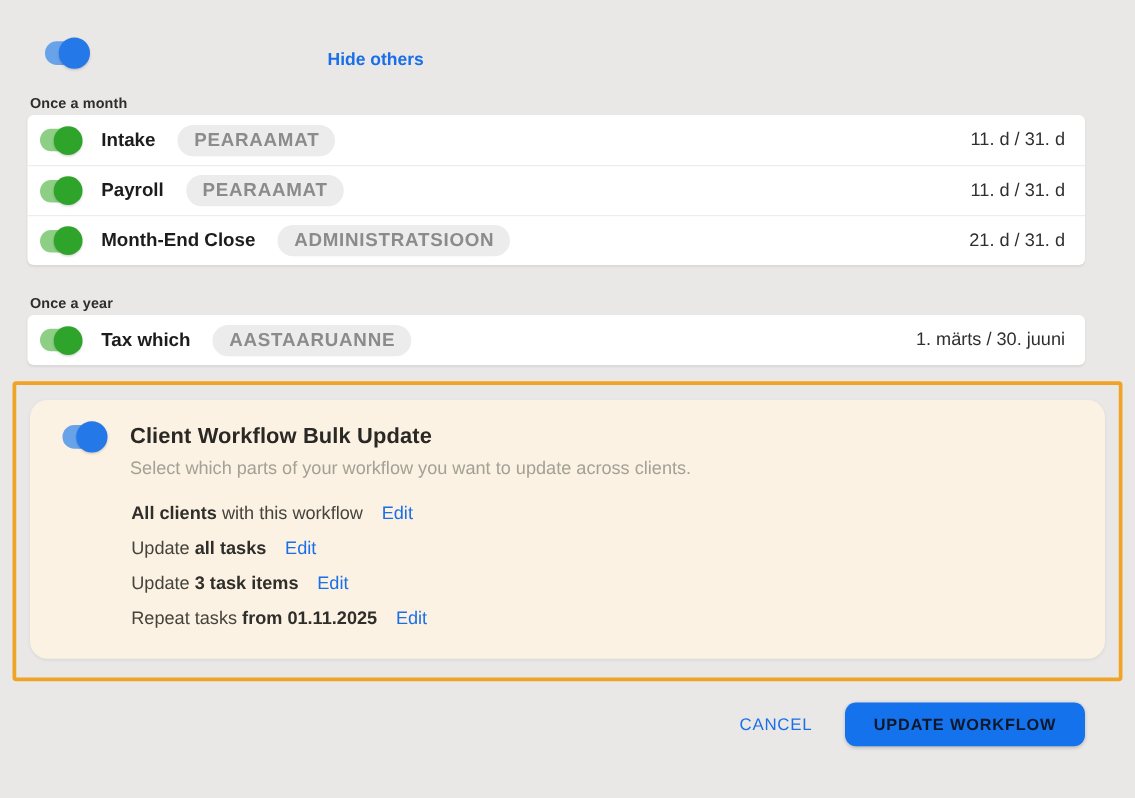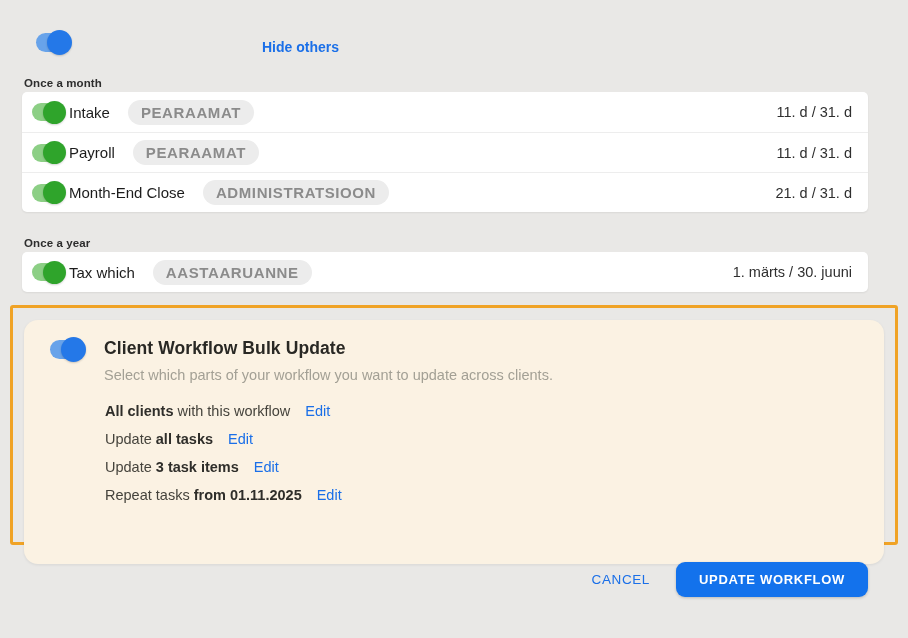--- a/index.html
+++ b/index.html
@@ -43,40 +43,40 @@
   .label-month{left:24px;top:77px;}
   .label-year{left:24px;top:237px;}
 
   .row-group{left:22px;width:846px;background:#ffffff;border-radius:5px;box-shadow:0 1px 2px rgba(0,0,0,.07);}
   .group-month{top:92px;}
   .group-year{top:252px;}
   .task-row{height:40px;display:flex;align-items:center;padding:0 16px 0 10px;}
   .task-row + .task-row{border-top:1px solid #ededed;justify-content:flex-end;}
   .task-row .toggle{width:32px;height:18px;}
   .task-row .toggle .knob{width:23px;height:23px;top:-2.5px;right:-2px;}
-  .task-name{font-size:15px;font-weight:400;color:#1c1c1c;margin-left:5px;}
+  .task-name{font-size:15px;font-weight:700;color:#1c1c1c;margin-left:17px;}
   .task-badge{margin-left:18px;background:#ececec;border-radius:999px;padding:4px 13px;
     font-size:15px;font-weight:700;color:#8b8b8b;letter-spacing:.6px;}
   .task-date{margin-left:auto;font-size:14.5px;color:#2f2f2f;}
 
   
   .highlight-outline{left:10px;top:305px;width:888px;height:240px;border:3px solid var(--highlight-orange);border-radius:3px;}
-  .bulk-card{left:24px;top:320px;width:860px;height:244px;background:var(--panel-cream);border-radius:14px;box-shadow:0 1px 3px rgba(0,0,0,.08);}
+  .bulk-card{left:24px;top:320px;width:860px;height:207px;background:var(--panel-cream);border-radius:14px;box-shadow:0 1px 3px rgba(0,0,0,.08);}
   .bulk-toggle{position:absolute;left:26px;top:20px;}
   .bulk-title{position:absolute;left:80px;top:18px;font-size:17.5px;font-weight:700;color:#292824;letter-spacing:.1px;}
   .bulk-subtitle{position:absolute;left:80px;top:47px;font-size:14.5px;color:#a3a095;}
   .bulk-line{position:absolute;left:81px;font-size:14.5px;color:#45433c;white-space:nowrap;}
   .bulk-line b{color:#2f2e2a;font-weight:700;}
   .bulk-line .edit-link{margin-left:15px;color:var(--link-blue);cursor:pointer;}
   .line-0{top:83px;} .line-1{top:111px;} .line-2{top:139px;} .line-3{top:167px;}
 
   
   .footer{top:562px;right:40px;height:35px;display:flex;align-items:center;gap:26px;}
   .cancel-link{font-size:13.5px;font-weight:400;letter-spacing:.6px;color:var(--link-blue);cursor:pointer;}
-  .update-btn{height:35px;padding:0 23px;background:var(--accent-blue);color:#ffffff;border:none;border-radius:9px;
+  .update-btn{height:35px;padding:0 23px;background:var(--accent-blue);color:#0f172a;border:none;border-radius:9px;
     font-family:"Liberation Sans", sans-serif;font-size:13px;font-weight:700;letter-spacing:.7px;cursor:pointer;
     box-shadow:0 1px 3px rgba(0,0,0,.2);}
 </style>
 </head>
 <body>
 
 <div class="abs header">
   <div class="toggle blue">
     <span class="knob"></span>
   </div>

